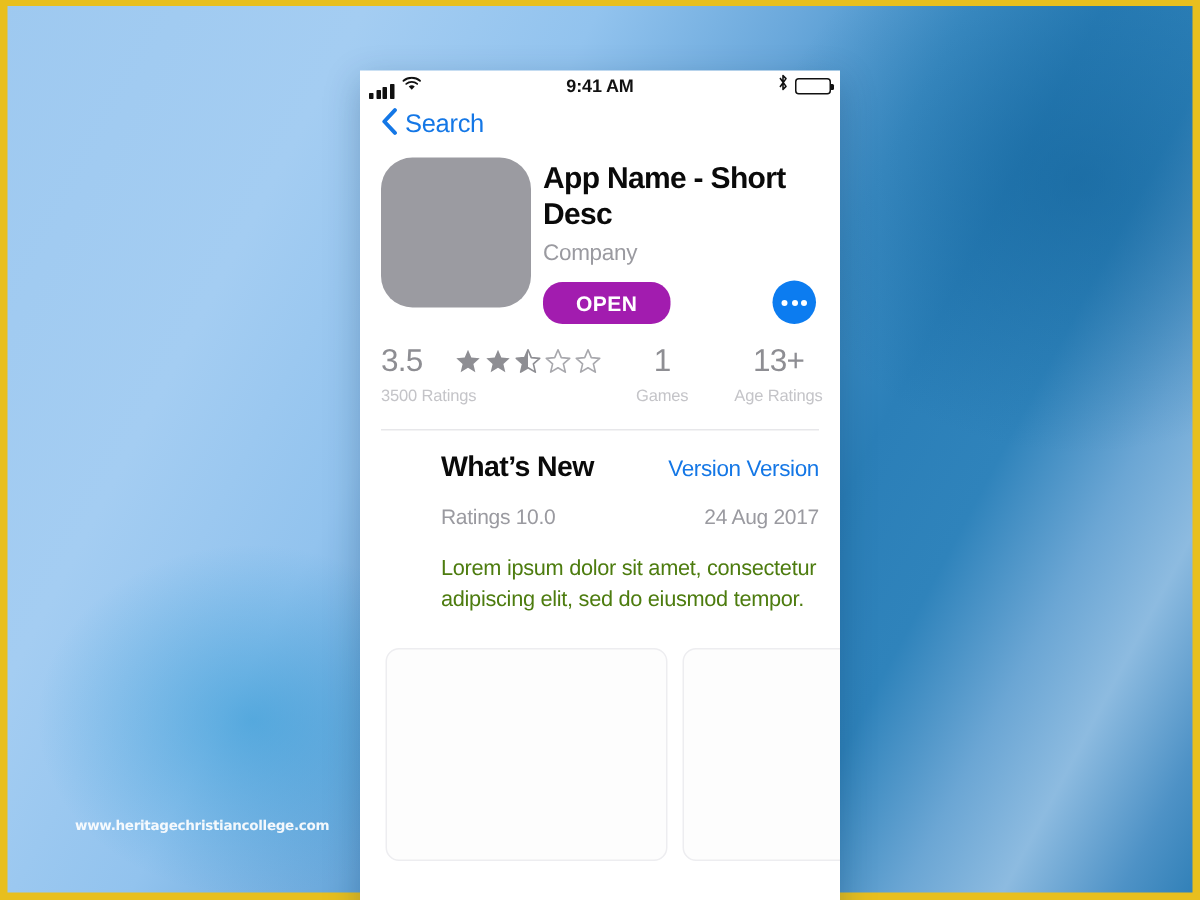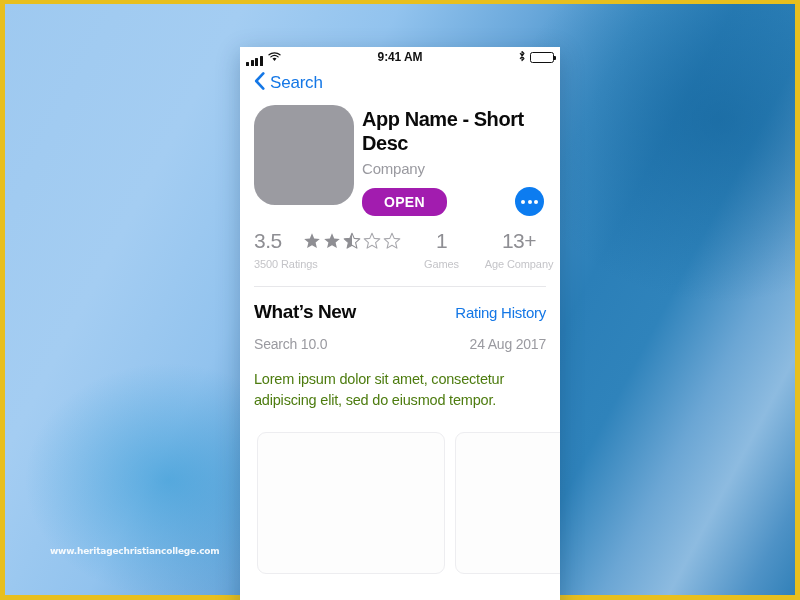--- a/index.html
+++ b/index.html
@@ -249,20 +249,21 @@
   }
   .divider {
     height: 1px;
     background: #e7e7ea;
     margin: 16px 14px 0 14px;
   }
 
   
   .whatsnew {
     padding: 14px 14px 0 14px;
+    margin-left: 40px;
   }
   .wn-top {
     display: flex;
     align-items: baseline;
     justify-content: space-between;
   }
   .wn-title {
     font-size: 19px;
     font-weight: bold;
     color: #0a0a0a;
@@ -403,33 +404,33 @@
         </span>
       </div>
       <div class="stat-label">3500 Ratings</div>
     </div>
     <div class="stat games">
       <div class="stat-value">1</div>
       <div class="stat-label">Games</div>
     </div>
     <div class="stat age">
       <div class="stat-value">13+</div>
-      <div class="stat-label">Age Company</div>
+      <div class="stat-label">Age Ratings</div>
     </div>
   </div>
 
   <div class="divider"></div>
 
   <div class="whatsnew">
     <div class="wn-top">
       <span class="wn-title">What’s New</span>
-      <span class="wn-link">Rating History</span>
+      <span class="wn-link">Version Version</span>
     </div>
     <div class="wn-sub">
-      <span class="wn-version">Search 10.0</span>
+      <span class="wn-version">Ratings 10.0</span>
       <span class="wn-date">24 Aug 2017</span>
     </div>
     <div class="wn-body">Lorem ipsum dolor sit amet, consectetur adipiscing elit, sed do eiusmod tempor.</div>
   </div>
 
   <div class="shots">
     <div class="shot"></div>
     <div class="shot"></div>
   </div>
 

